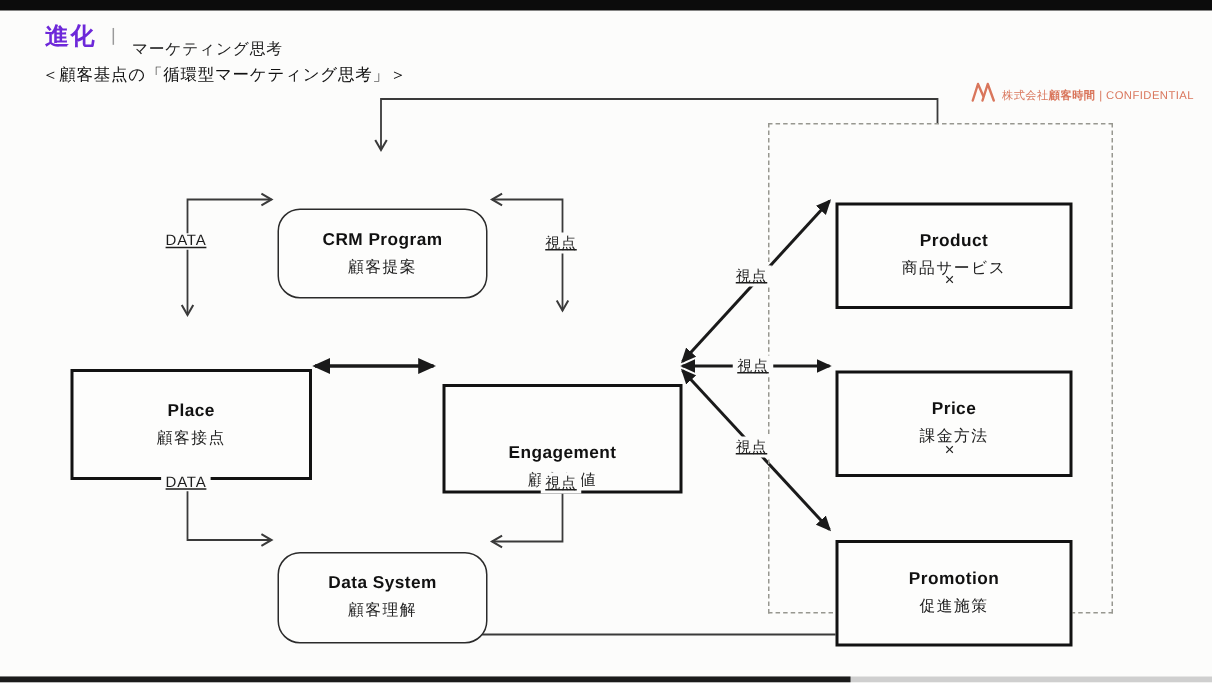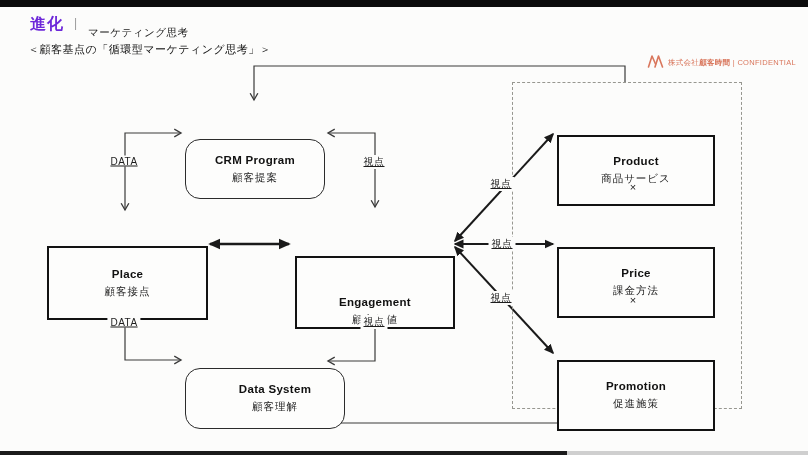--- a/index.html
+++ b/index.html
@@ -26,21 +26,21 @@
   .node{position:absolute;display:flex;flex-direction:column;align-items:center;justify-content:center;
         gap:5px;background:#fdfdfc;z-index:2;text-align:center;margin-top:36px;}
   .node .t{font-size:11.5px;font-weight:bold;letter-spacing:0.3px;color:#111;}
   .node .s{font-size:10.5px;color:#222;letter-spacing:1px;}
   .thick{border:2.5px solid #121212;}
   .round{border:1.4px solid #2b2b2b;border-radius:15px;}
 
   .n-crm{left:185px;top:103px;width:138px;height:58px;}
   .n-place{left:47px;top:210px;width:157px;height:70px;}
   .n-eng{left:295px;top:220px;width:156px;height:69px;justify-content:flex-end;}
-  .n-data{left:185px;top:332px;width:138px;height:59px;padding-left:20px;}
+  .n-data{left:185px;top:332px;width:138px;height:59px;}
   .n-product{left:557px;top:99px;width:154px;height:67px;}
   .n-price{left:557px;top:211px;width:154px;height:67px;}
   .n-promo{left:557px;top:324px;width:154px;height:67px;}
 
   .dashedbox{position:absolute;left:512px;top:82px;width:228px;height:325px;
              border:1.5px dashed #979790;z-index:1;}
 
   svg.wires{position:absolute;left:0;top:0;z-index:1;pointer-events:none;}
 
   .lbl{position:absolute;z-index:3;background:#fcfcfb;padding:0 3px;

